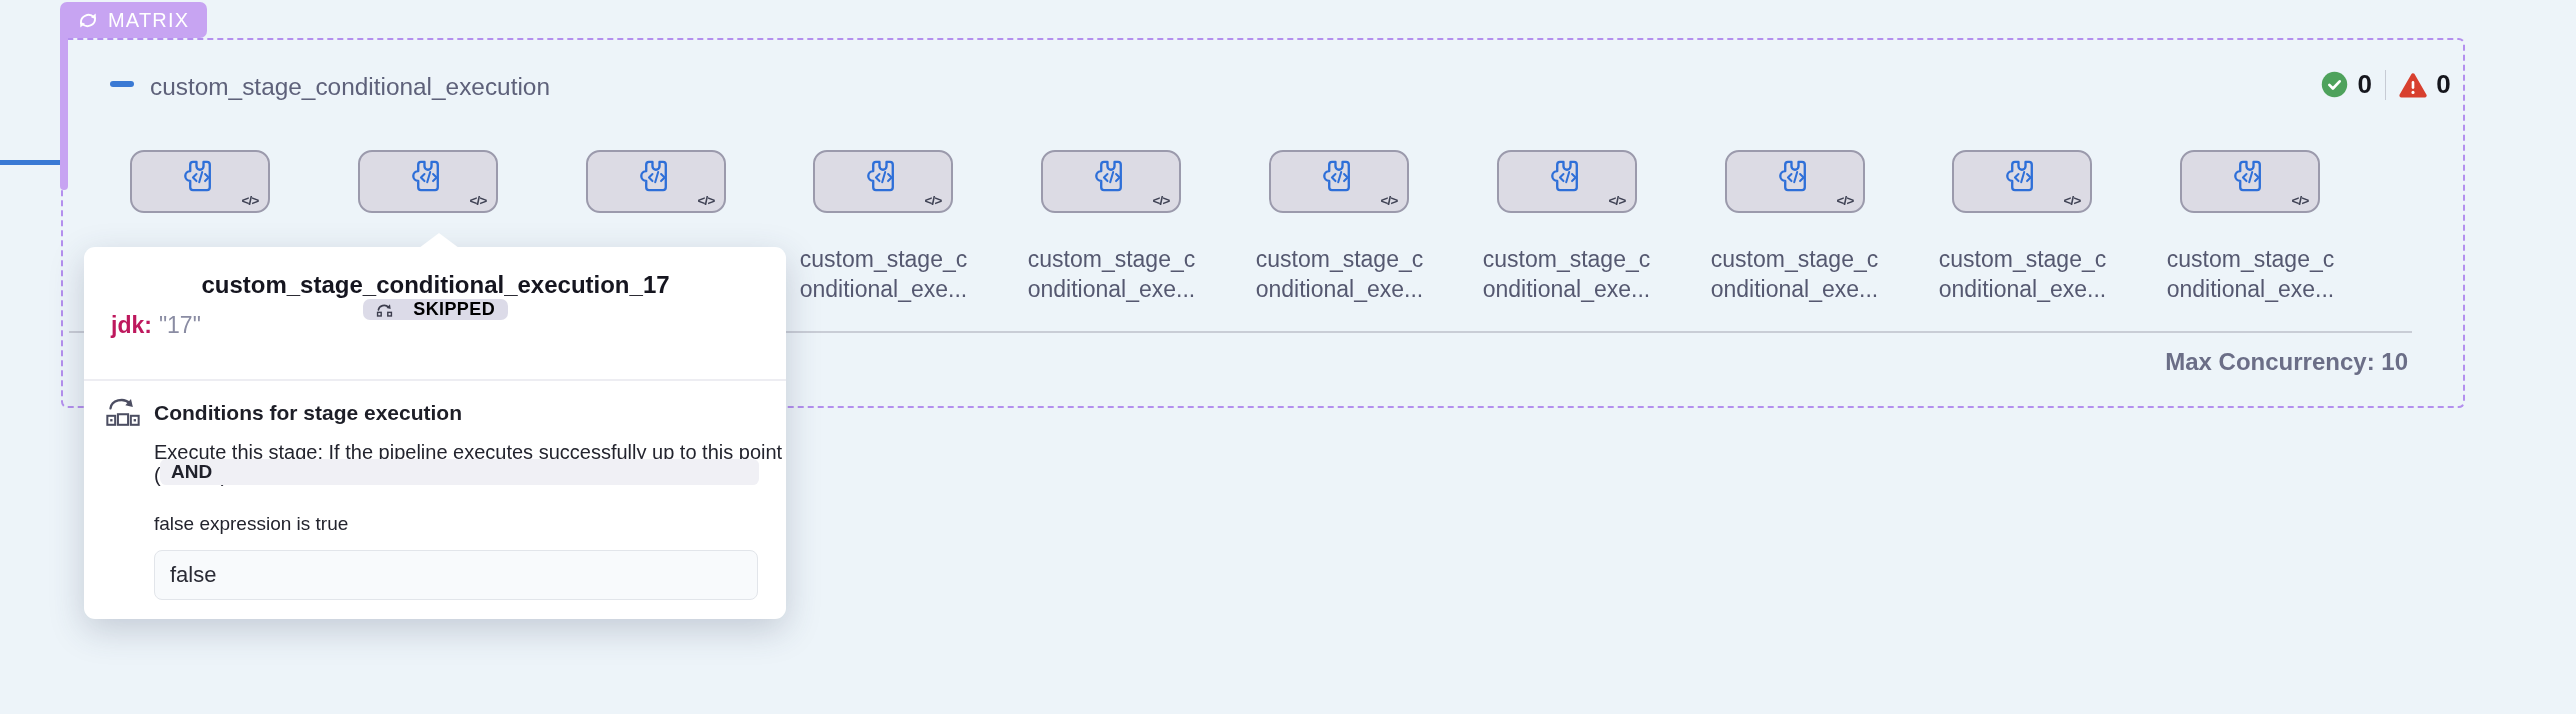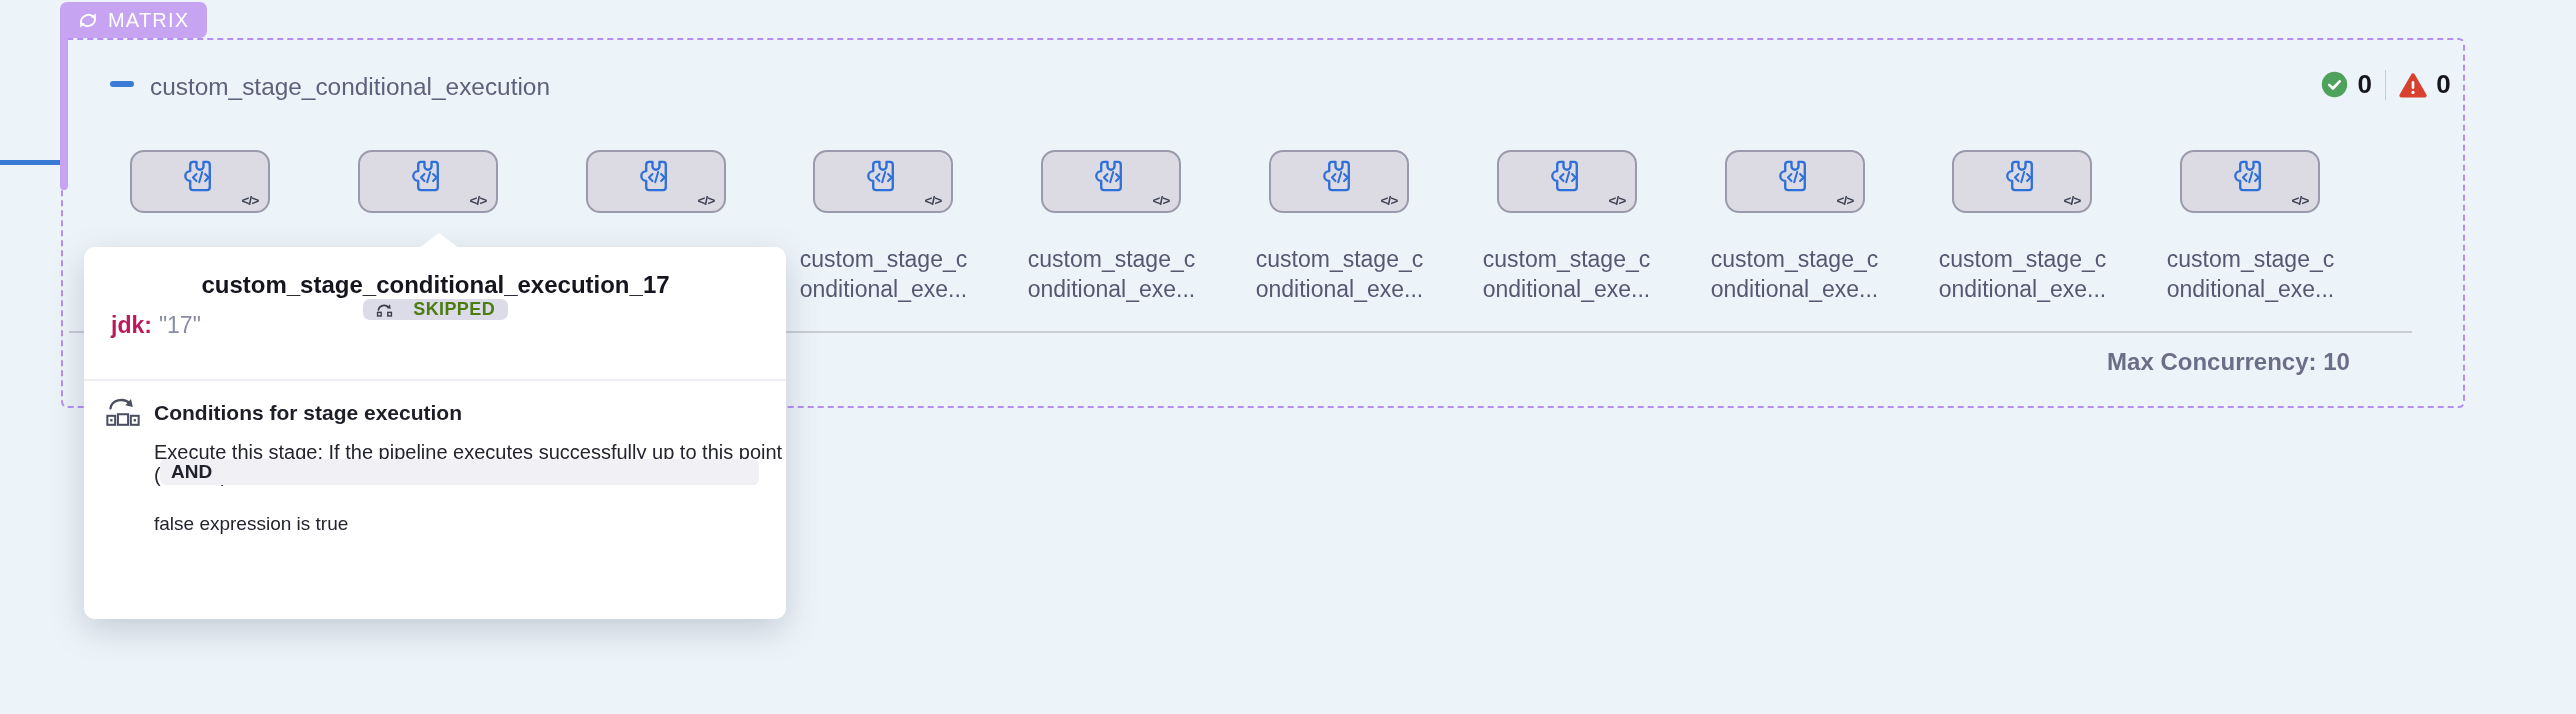--- a/index.html
+++ b/index.html
@@ -48,40 +48,40 @@
     z-index:3; cursor:pointer;
   }
   .stage-card .stage-icon { position:absolute; left:50%; top:6.3px; transform:translateX(-50%); }
   .card-code { position:absolute; right:9.5px; bottom:3.2px; font-size:13.4px; font-weight:bold; color:#3f4254; letter-spacing:-0.8px; }
 
   
   .stage-label { position:absolute; top:244px; width:189px; text-align:center; font-size:23px; color:#555870; line-height:30px; z-index:3; }
 
   
   .content-divider { position:absolute; left:69px; top:331px; width:2343px; height:1.6px; background:#c9cdd6; z-index:2; }
-  .max-concurrency { position:absolute; left:2049px; top:348px; width:359px; text-align:center; font-size:24px; font-weight:bold; color:#6b6e87; z-index:3; }
+  .max-concurrency { position:absolute; left:2049px; top:348px; width:359px; text-align:right; font-size:24px; font-weight:bold; color:#6b6e87; z-index:3; }
 
   
   .tooltip {
     position:absolute; left:84px; top:247px; width:702px; height:372px;
     background:#ffffff; border-radius:11px;
     box-shadow:0 11px 35px rgba(50,60,90,0.22);
     z-index:10;
   }
   .tooltip::before {
     content:""; position:absolute; top:-14px; left:335px;
     border-left:20.5px solid transparent; border-right:20.5px solid transparent;
     border-bottom:15px solid #ffffff;
   }
   .tt-header-row { position:absolute; left:25px; right:24px; top:24px; height:32px; display:flex; justify-content:space-between; align-items:center;flex-direction:column; }
   .tt-title { font-size:24px; font-weight:bold; color:#15151f; }
   .tt-badge {
     display:flex; align-items:center; gap:20px;
     background:#dcdbe8; border-radius:7px; height:30px; padding:0 12.6px;
-    font-size:18px; font-weight:bold; color:#4d7c0f; letter-spacing:0.4px;
+    font-size:18px; font-weight:bold; color:#000000; letter-spacing:0.4px;
   }
   .tt-var { position:absolute; left:27px; top:65px; font-size:23px; }
   .tt-var .var-name, .tt-var .var-sep { font-weight:bold; color:#be185d; }
   .tt-var .var-value { color:#8a8ca3; margin-left:7px; }
   .tt-divider { position:absolute; left:0; top:132px; width:100%; height:1.6px; background:#ededf2; }
   .tt-cond-icon { position:absolute; left:21px; top:148px; }
   .tt-cond-title { position:absolute; left:70px; top:154px; font-size:21px; font-weight:bold; color:#1d1e27; }
   .tt-cond-desc { position:absolute; left:70px; top:194px; font-size:20px; color:#23242e; }
   .tt-and { position:absolute; left:76px; top:212px; width:599px; height:26px; background:#f0f0f5; border-radius:6.3px; line-height:26px; padding-left:11px; font-size:19px; font-weight:bold; color:#20212b; }
   .tt-note { position:absolute; left:70px; top:266px; font-size:19px; color:#23242e; }
@@ -277,14 +277,15 @@
     <rect x="3" y="26.5" width="10" height="11.5" stroke="#4c4e62" stroke-width="2.6"></rect>
     <rect x="16.5" y="24.5" width="13" height="13.5" stroke="#4c4e62" stroke-width="2.6"></rect>
     <rect x="33" y="26.5" width="10" height="11.5" stroke="#4c4e62" stroke-width="2.6"></rect>
     <rect x="6.6" y="30.7" width="3" height="3" fill="#4c4e62"></rect>
     <rect x="36.6" y="30.7" width="3" height="3" fill="#4c4e62"></rect>
   </svg>
   <div class="tt-cond-title">Conditions for stage execution</div>
   <div class="tt-cond-desc">Execute this stage: If the pipeline executes successfully up to this point (default)</div>
   <div class="tt-and">AND</div>
   <div class="tt-note">false expression is true</div>
+  <div class="tt-expr">false</div>
 </div>
 
 
 </body></html>

